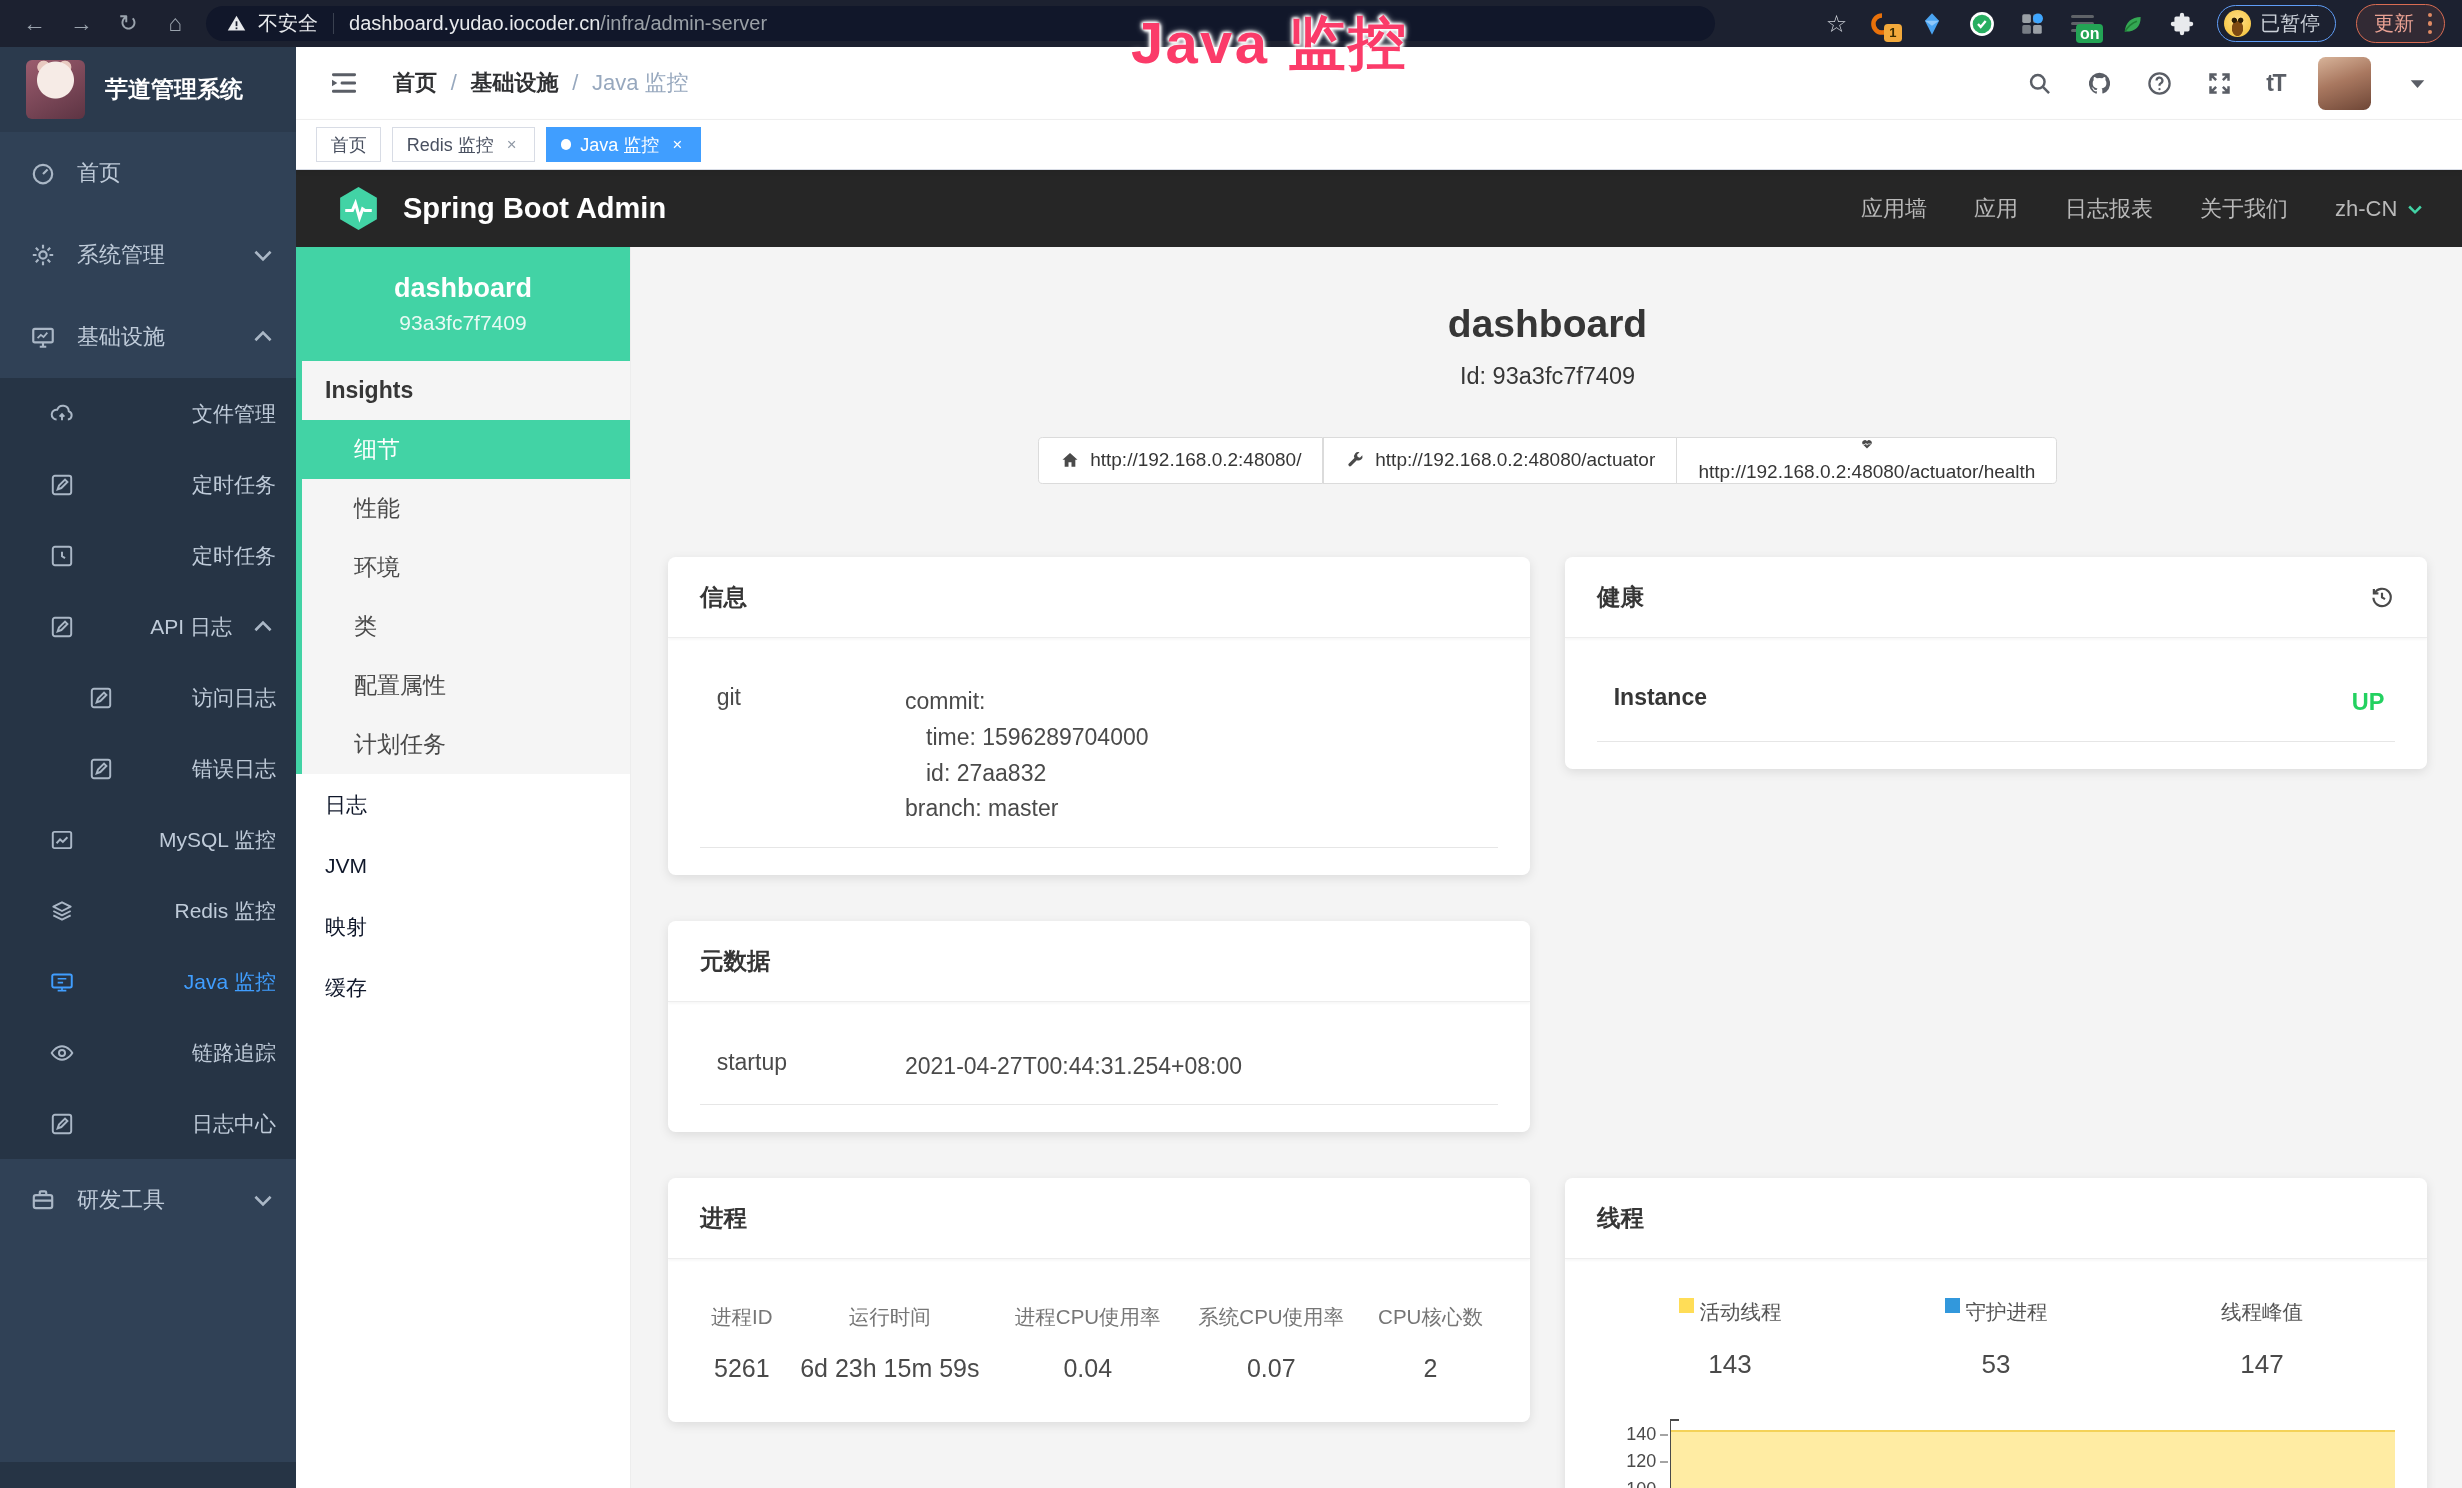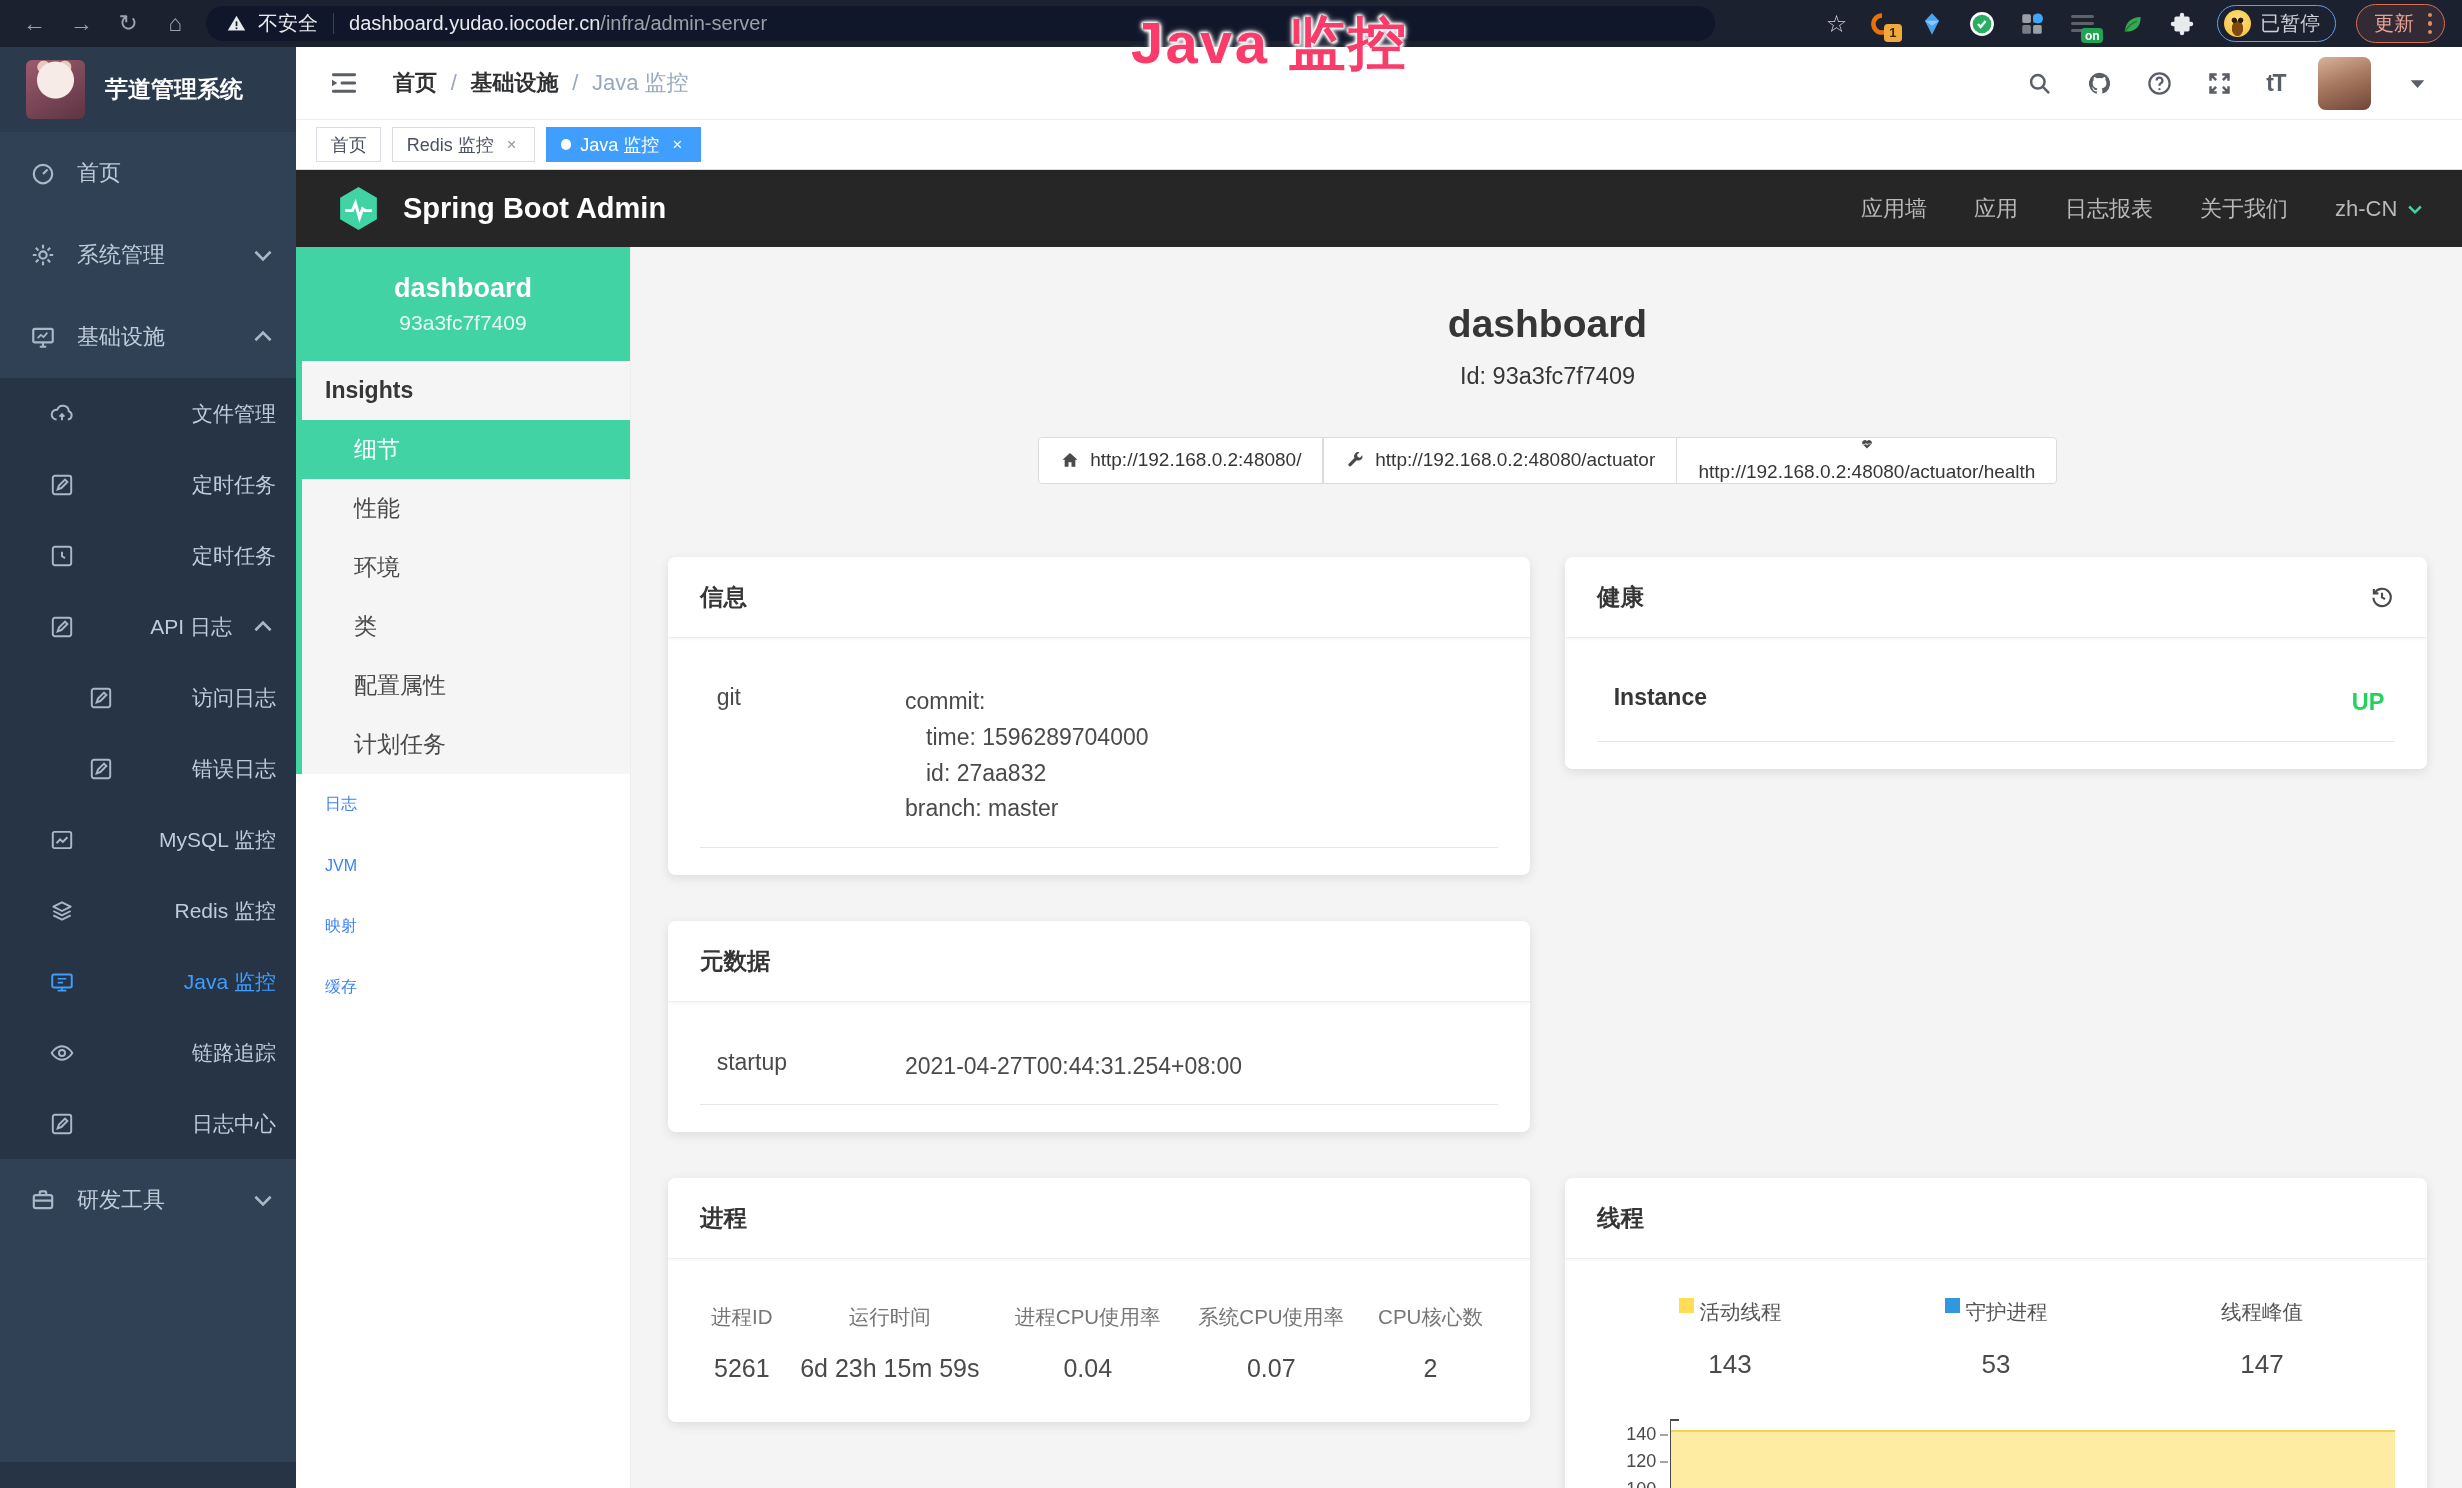--- a/index.html
+++ b/index.html
@@ -22,21 +22,21 @@
   .chrome-right { margin-left:auto; display:flex; align-items:center; gap:20px; padding-right:16.7px; }
   .ext { width:30px; height:30px; position:relative; display:flex; align-items:center; justify-content:center; }
   .ext svg { width:26px; height:26px; }
   .star-glyph { font-size:24px; color:#cfd3da; }
   .ext-badge { position:absolute; right:-4.6px; bottom:-3px; min-width:18px; height:18px;
     background:#f2a93b; color:#3a2c00; font-size:13px; font-weight:bold; border-radius:3.8px;
     display:flex; align-items:center; justify-content:center; padding:0 3px; }
   .on-lines { width:23px; display:flex; flex-direction:column; gap:3.8px; }
   .on-lines i { display:block; height:3px; background:#5f6368; border-radius:1.5px; }
   .on-badge { position:absolute; right:-6px; bottom:-4.6px; background:#23a455; color:#fff;
-    font-size:12px; font-weight:bold; border-radius:3.8px; padding:1.5px 3.8px; line-height:1; }
+    font-size:16px; font-weight:bold; border-radius:3.8px; padding:1.5px 3.8px; line-height:1; }
   .paused-pill { display:flex; align-items:center; gap:9px; border:1.5px solid #5f9df7;
     border-radius:20px; padding:3.8px 15px 3.8px 6px; }
   .emoji-face { width:27px; height:27px; border-radius:50%;
     background:radial-gradient(circle at 38% 38%, #2b1d05 0 2.3px, transparent 3px),
                radial-gradient(circle at 62% 38%, #2b1d05 0 2.3px, transparent 3px),
                radial-gradient(ellipse at 50% 68%, #7e4a12 0 5.3px, transparent 6px),
                radial-gradient(circle at 50% 40%, #ffe08a, #f7c94b 70%, #e0a93a); }
   .paused-label { color:#ccd1d9; font-size:20px; }
   .update-pill { display:flex; align-items:center; gap:13.7px; border:1.5px solid #d96c52;
     background:rgba(217,108,82,.12); border-radius:20px; padding:5.3px 12px 5.3px 16.7px; }
@@ -114,21 +114,21 @@
   .sba-app-name { font-size:27px; font-weight:bold; }
   .sba-app-id { font-size:21px; color:rgba(255,255,255,.88); }
   .sba-group { background:#f5f5f5; position:relative; }
   .sba-group::before { content:""; position:absolute; left:0; top:0; bottom:0; width:6px; background:#42d3a5; }
   .sba-group-label { height:59px; display:flex; align-items:center; padding-left:29px;
     font-size:23px; font-weight:bold; color:#363636; position:relative; }
   .sba-sub-item { height:59px; display:flex; align-items:center; padding-left:58px;
     font-size:23px; color:#4a4a4a; position:relative; }
   .sba-sub-item.active { background:#42d3a5; color:#fff; }
   .sba-root-item { height:61px; display:flex; align-items:center; padding-left:29px;
-    font-size:16px; color:#3b82f6; background:#fff; }
+    font-size:21px; color:#0f172a; background:#fff; }
 
   .sba-content { flex:1; padding:55px 36px 0 38px; overflow:hidden; }
   .instance-title { text-align:center; font-size:39px; font-weight:bold; color:#363636; }
   .instance-id { text-align:center; font-size:23.5px; color:#363636; margin-top:16.7px; }
   .links-row { display:flex; justify-content:center; margin-top:47px; }
   .link-btn { border:0.8px solid #dbdbdb; background:#fff; height:47px; display:flex;
     align-items:center; gap:10.6px; padding:0 21px; font-size:19px; color:#363636; margin-left:-0.8px; }
   .link-btn:first-child { border-radius:4.6px 0 0 4.6px; margin-left:0; }
   .link-btn:last-child { border-radius:0 4.6px 4.6px 0;flex-direction:column; }
   .link-btn svg { width:20px; height:20px; color:#4a4a4a; }

